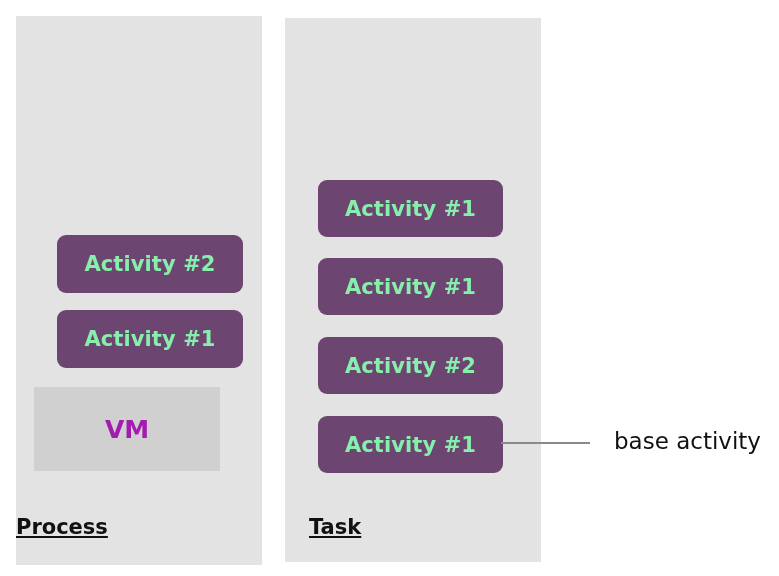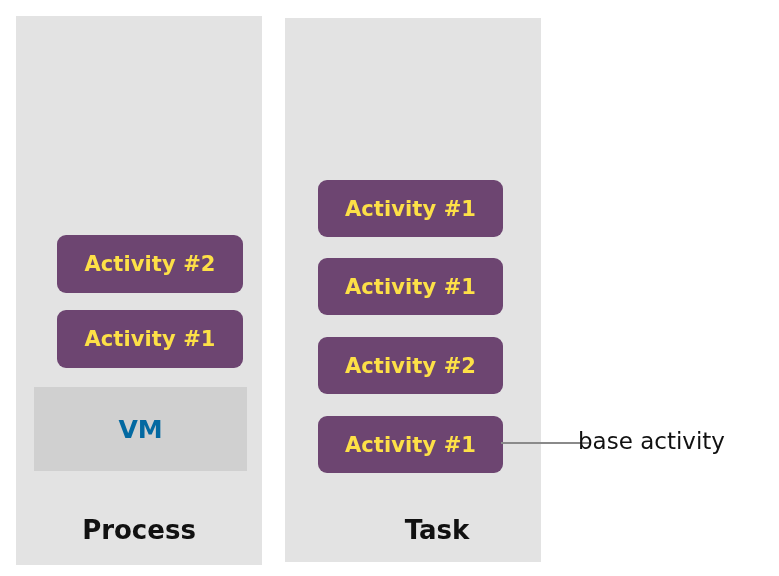--- a/index.html
+++ b/index.html
@@ -34,21 +34,21 @@
     top: 18px;
     width: 256px;
     height: 544px;
   }
 
   
   .activity-box {
     position: absolute;
     background: #6d4571;
     border-radius: 9px;
-    color: #fde047;
+    color: #86efac;
     display: flex;
     align-items: center;
     justify-content: center;
     font-size: 21px;
     font-weight: 600;
     letter-spacing: 0.1px;
     box-sizing: border-box;
     white-space: nowrap;
   }
 
@@ -70,55 +70,55 @@
   #task-activity-0 { top: 162px; }
   #task-activity-1 { top: 240px; }
   #task-activity-2 { top: 319px; }
   #task-activity-3 { top: 398px; }
 
   
   #vm-box {
     position: absolute;
     left: 18px;
     top: 371px;
-    width: 213px;
+    width: 186px;
     height: 84px;
     background: #d0d0d0;
     display: flex;
     align-items: center;
     justify-content: center;
-    color: #0369a1;
+    color: #a21caf;
     font-size: 25px;
     font-weight: 600;
   }
 
   
   .panel-caption {
     position: absolute;
     width: 100%;
-    text-align: center;
     color: #111111;
-    font-size: 26px;
+    font-size: 21px;
     font-weight: 600;
+    text-decoration: underline;
   }
   #process-caption { top: 499px; left: 0; }
   #task-caption { top: 497px; left: 0; padding-left: 24px; }
 
   
   #connector-line {
     position: absolute;
     left: 501px;
     top: 442px;
     width: 89px;
     height: 2px;
     background: #8a8a8a;
   }
   #base-activity-label {
     position: absolute;
-    left: 578px;
+    left: 614px;
     top: 428px;
     color: #111111;
     font-size: 23px;
     font-weight: 400;
     white-space: nowrap;
   }
 </style>
 </head>
 <body>
 

